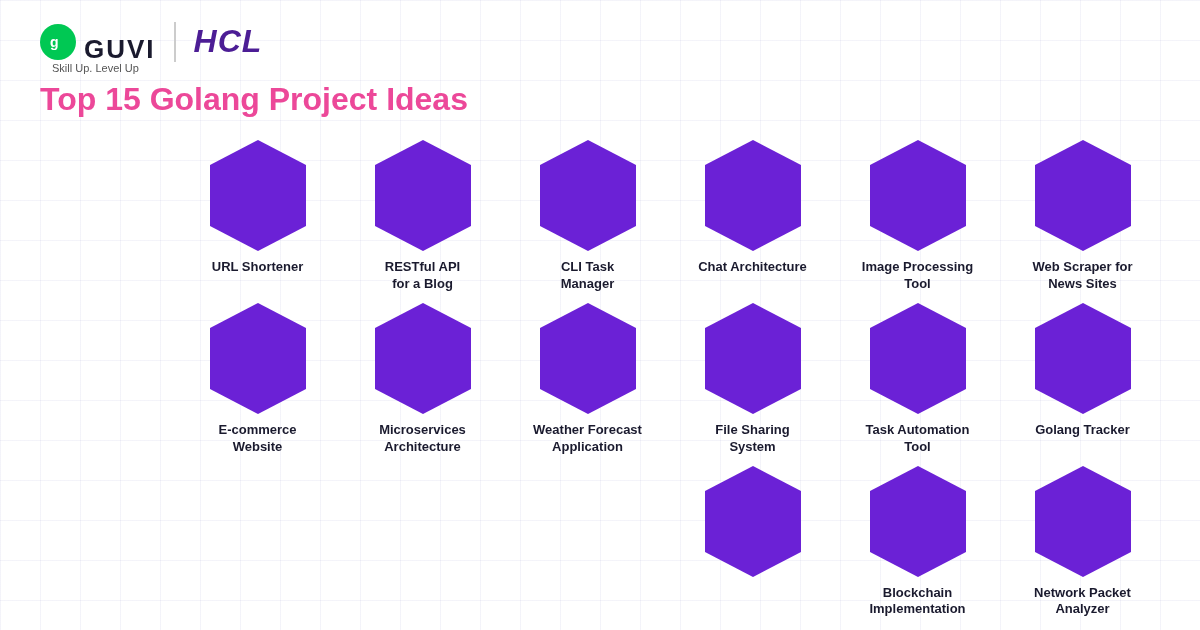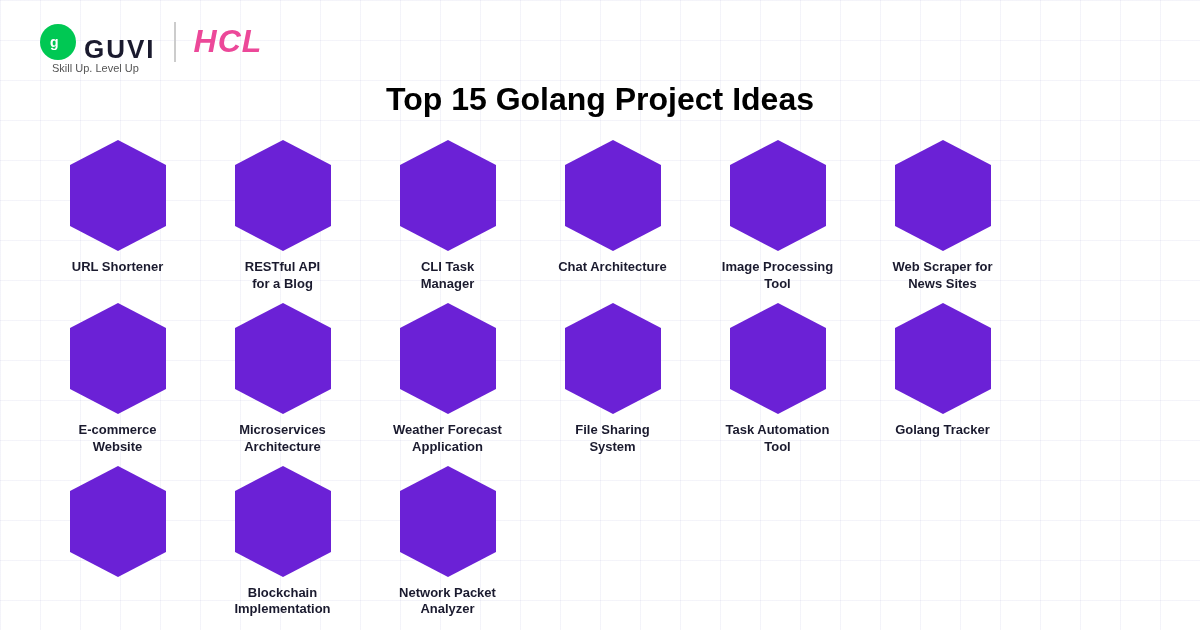--- a/index.html
+++ b/index.html
@@ -69,47 +69,46 @@
     .divider-line {
       width: 2px;
       height: 40px;
       background: #cccccc;
       margin: 0 18px;
     }
 
     .logo-hcl {
       font-size: 32px;
       font-weight: 900;
-      color: #ec4899;
+      color: #4c1d95;
       font-style: italic;
       letter-spacing: 1px;
     }
 
     .tagline {
       font-size: 11px;
       color: #555;
       position: absolute;
       top: 62px;
       left: 52px;
     }
 
     
     .main-title {
-      text-align: center;
       font-size: 32px;
       font-weight: 900;
-      color: #000000;
+      color: #ec4899;
       margin: 10px 0 20px 0;
     }
 
     
     .hex-grid {
       display: flex;
       flex-direction: column;
-      align-items: flex-start;
+      align-items: flex-end;
       gap: 0px;
     }
 
     .hex-row {
       display: flex;
       justify-content: center;
       gap: 10px;
       margin-bottom: 8px;
     }
 

